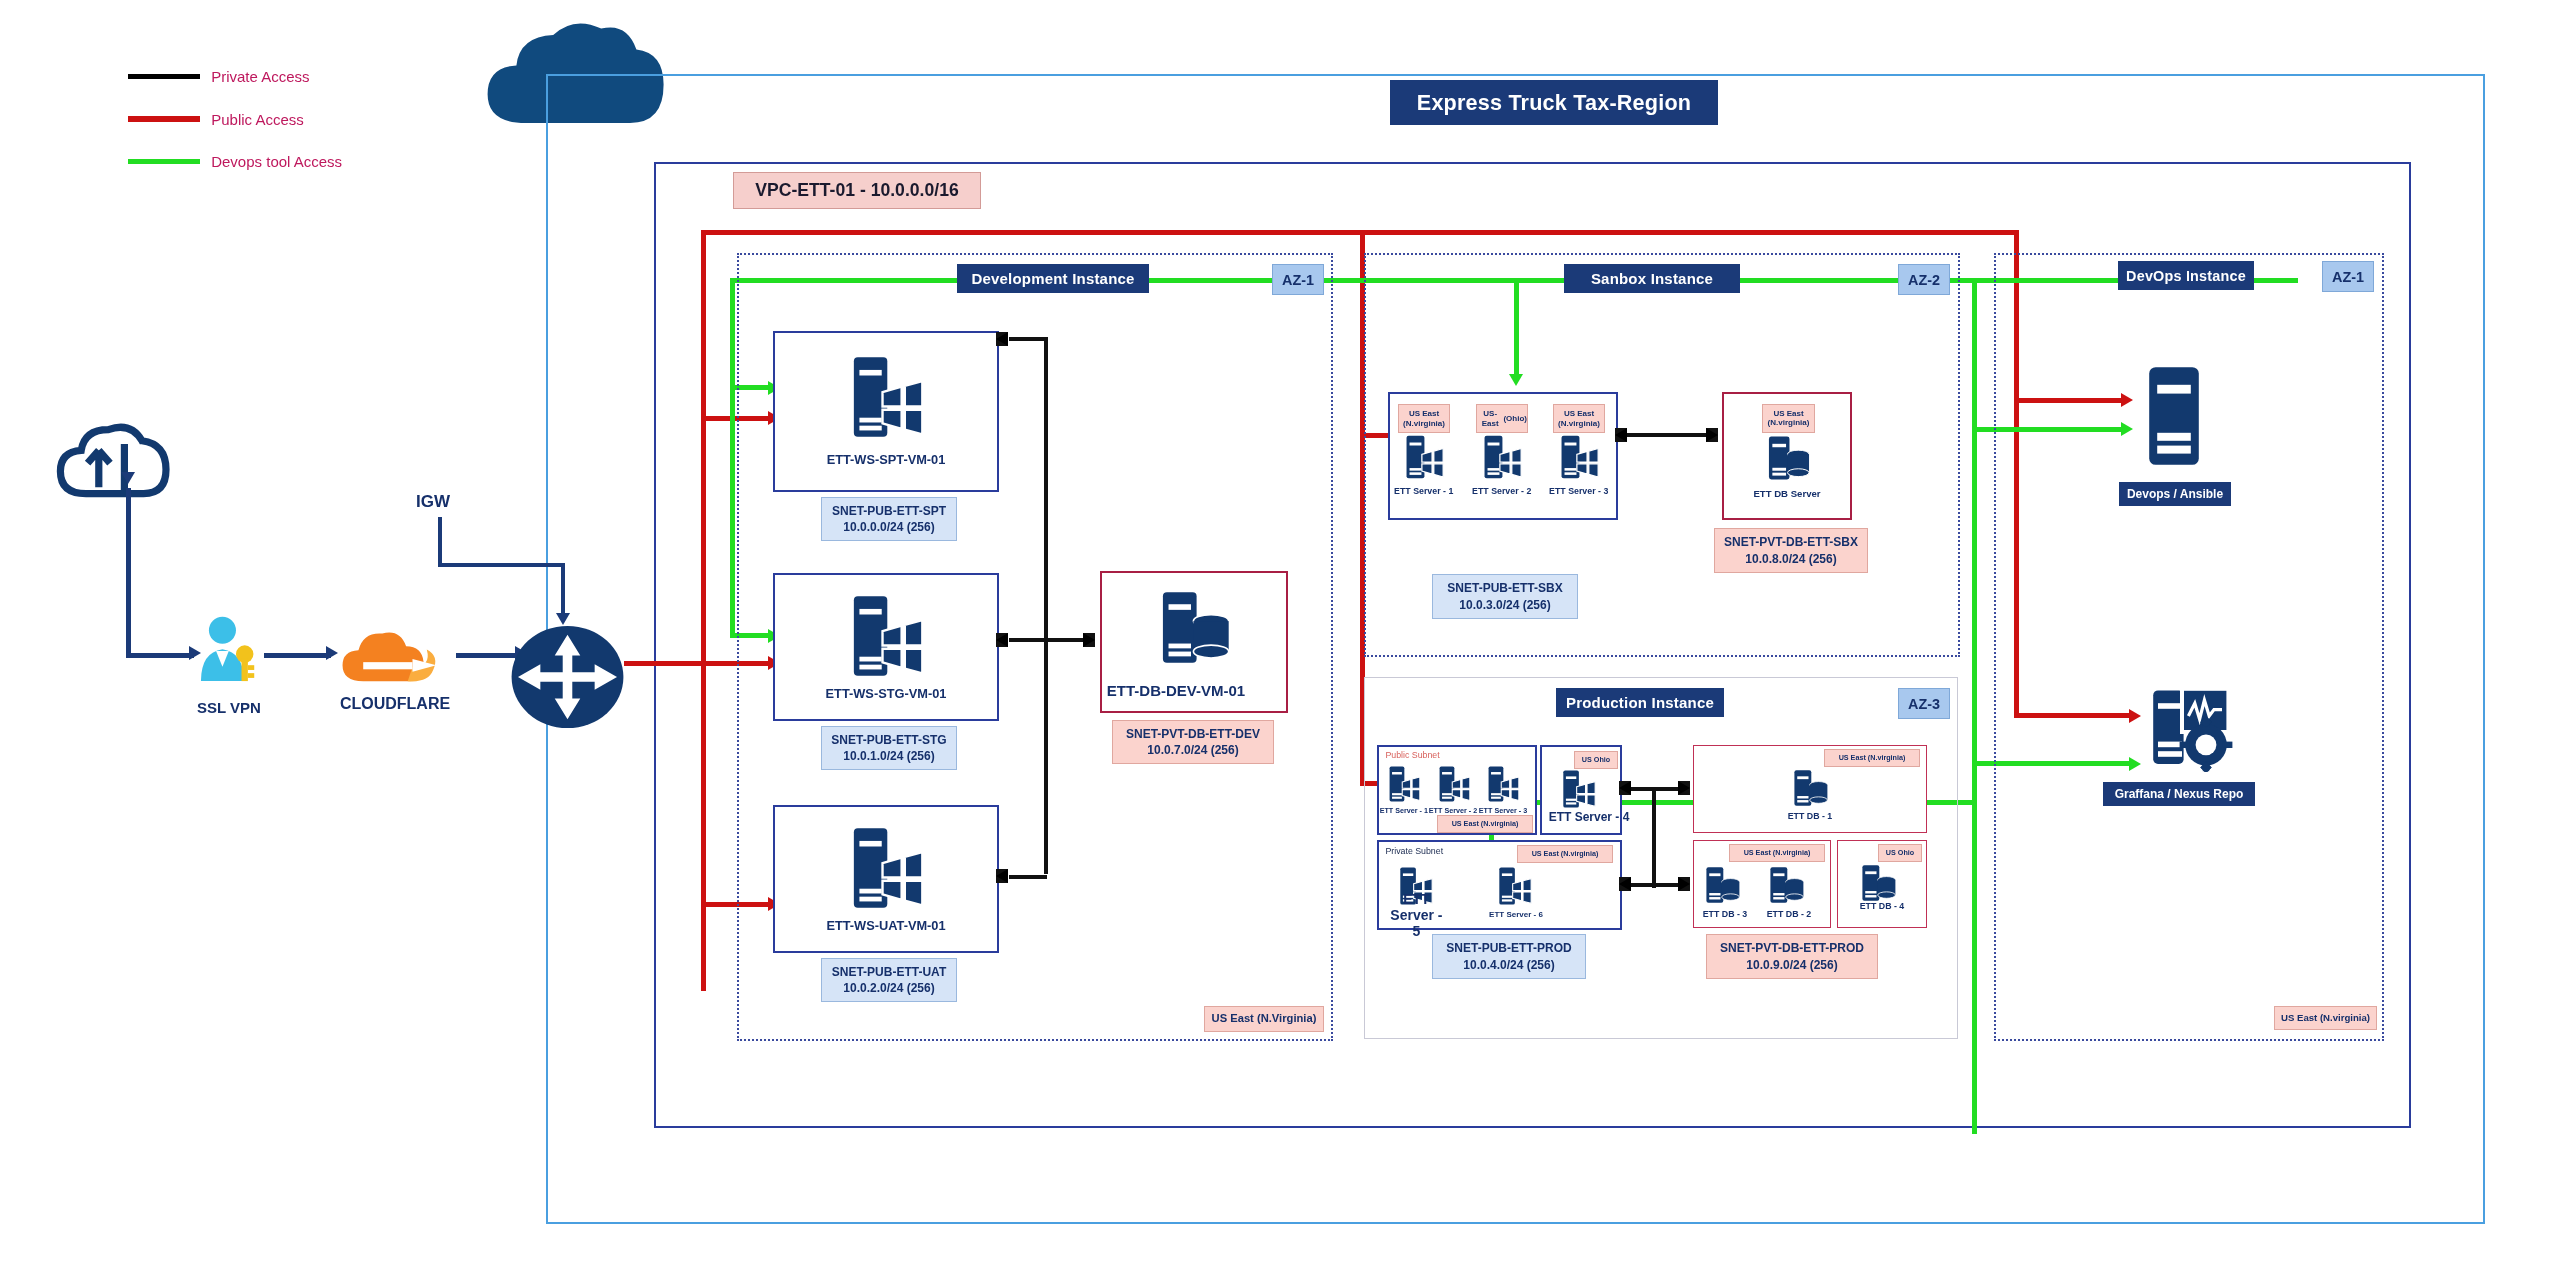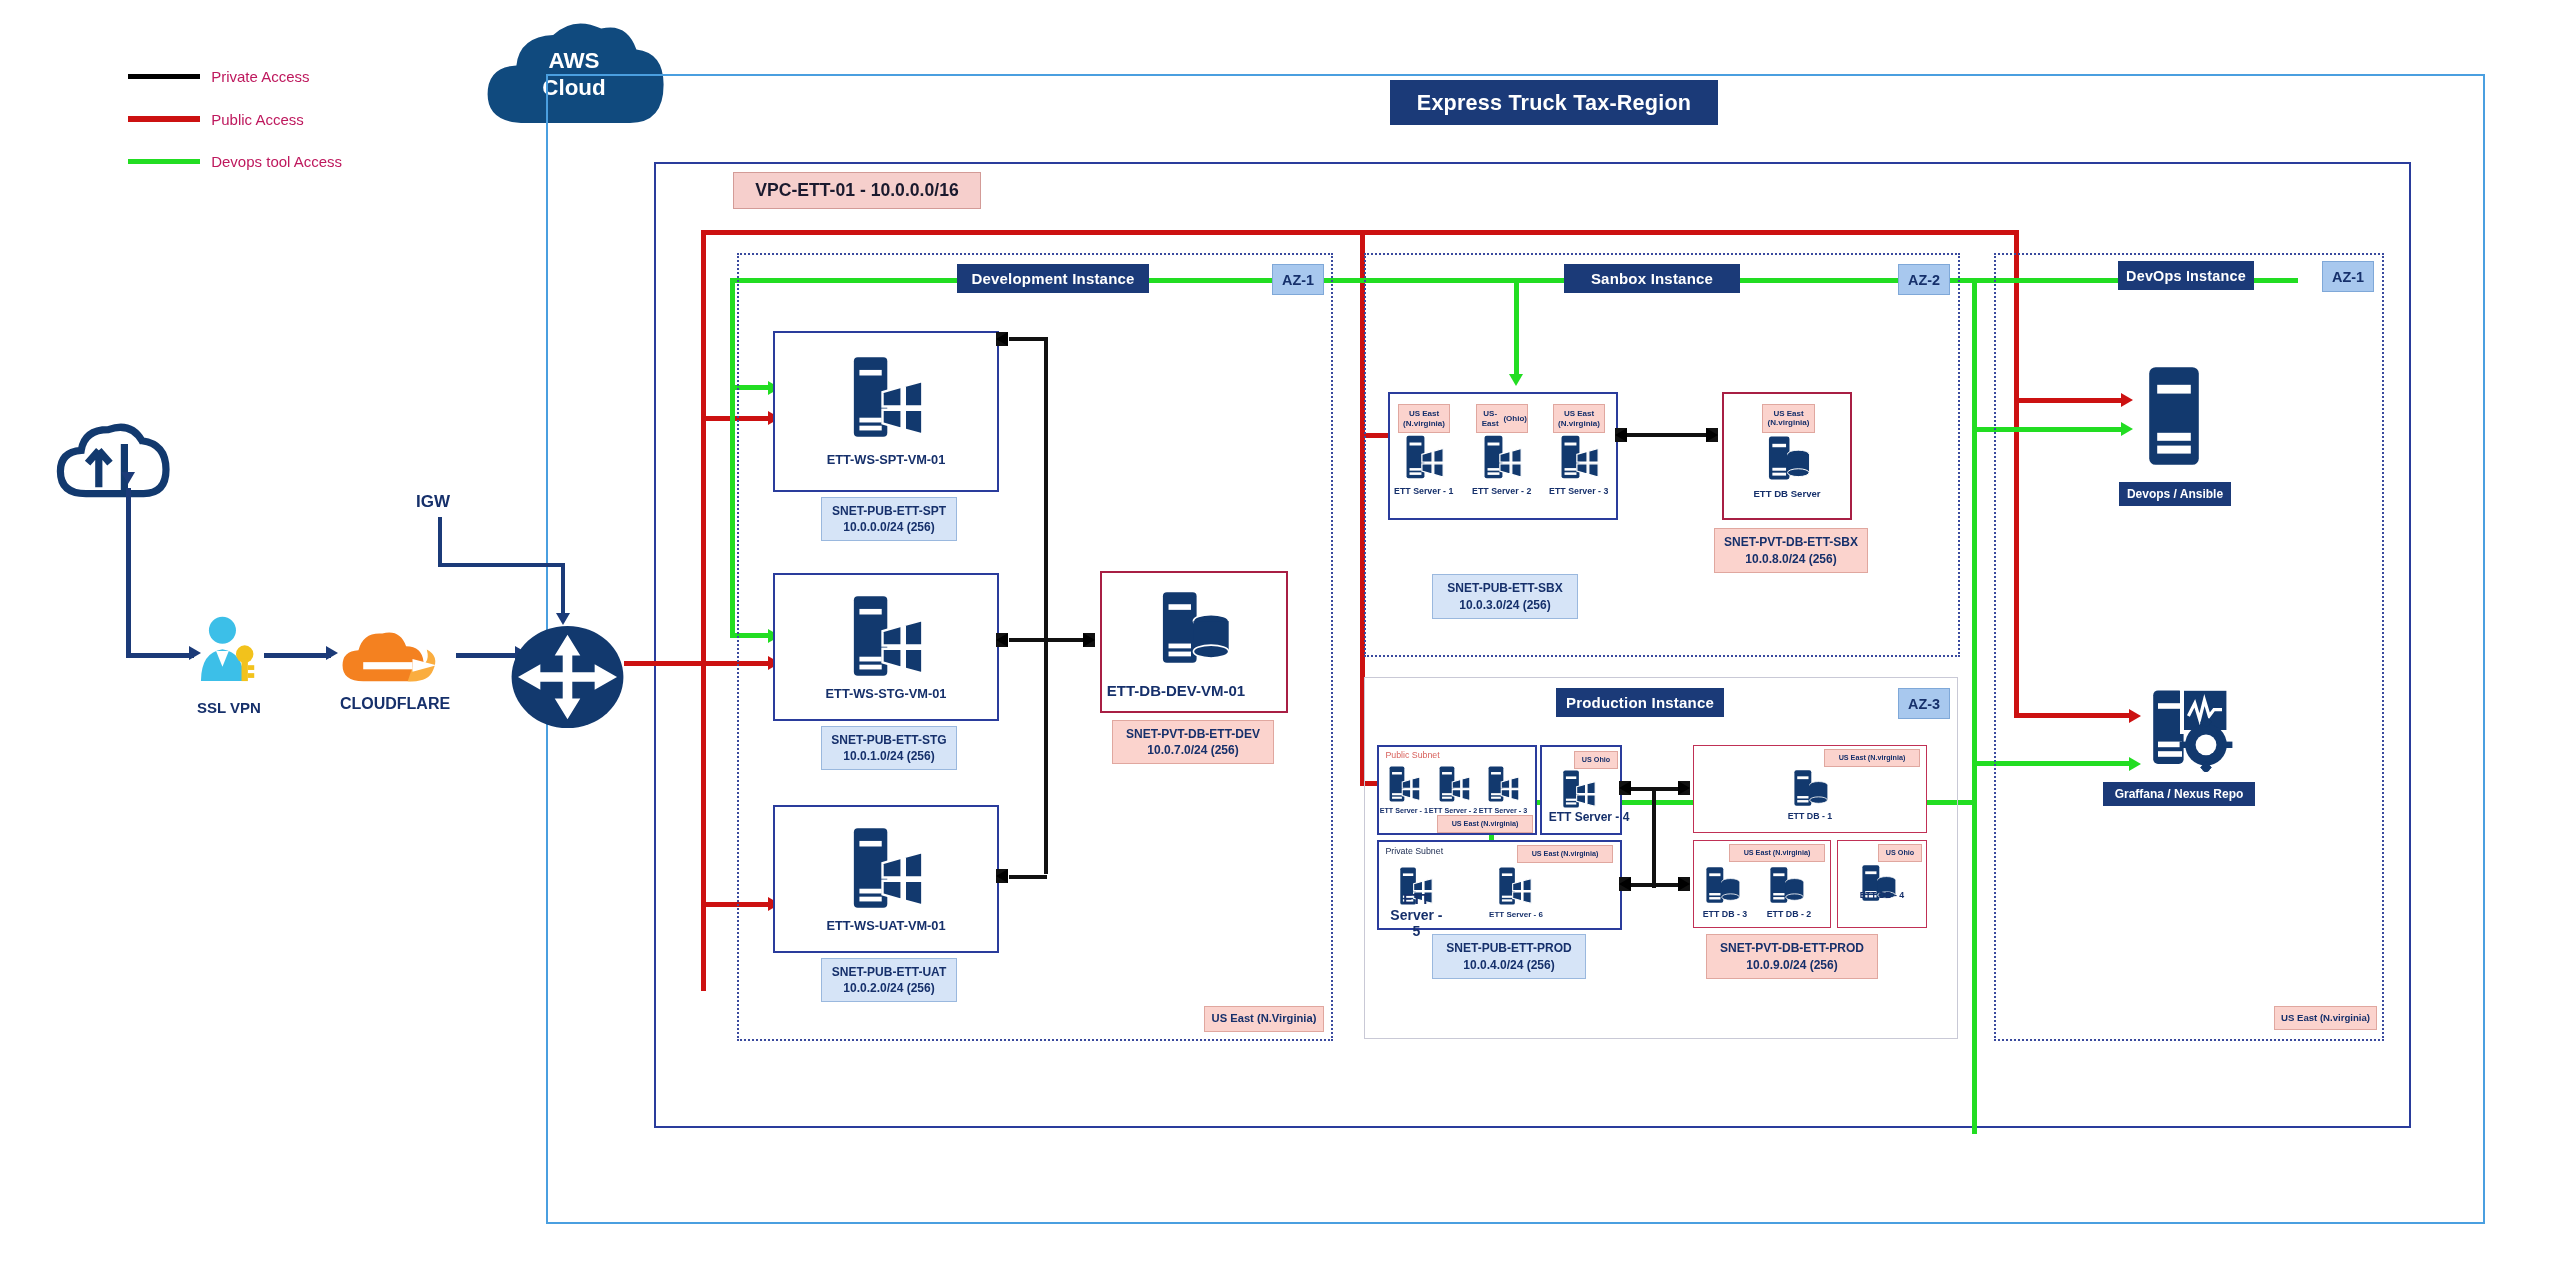--- a/index.html
+++ b/index.html
@@ -69,24 +69,20 @@
     <span class="lgtxt">Devops tool Access</span>
   </div>
 </div>
 
 <div class="abs awsframe" style="left:546px;top:74px;width:1935px;height:1146px;"></div>
 
 <div class="abs" style="left:478px;top:11.2px;width:192px;height:120px;">
   <svg width="192" height="120" viewBox="0 0 240 150">
     <path d="M60 140 Q12 140 12 104 Q12 70 48 68 Q52 32 94 30 Q120 6 154 22 Q186 14 198 48 Q232 52 232 92 Q232 140 190 140 Z" fill="#104a7e"></path>
   </svg>
-  <div class="abs ctr" style="left:0;top:19px;width:192px;height:88px;flex-direction:column;">
-    <span style="color:#fff;font-weight:bold;font-size:22.4px;line-height:1.22;">AWS</span>
-    <span style="color:#fff;font-weight:bold;font-size:22.4px;line-height:1.22;">Cloud</span>
-  </div>
 </div>
 
 <div class="abs regionframe" style="left:546px;top:74px;width:1935px;height:1146px;"></div>
 
 <div class="abs titlebar ctr" style="left:1390px;top:80px;width:328px;height:45px;font-size:21.6px;">
   <span>Express Truck Tax-Region</span>
 </div>
 
 <div class="abs vpcframe" style="left:654px;top:162px;width:1753px;height:962px;"></div>
 
@@ -612,21 +608,21 @@
     <svg width="37" height="40" viewBox="0 0 92 96">
         <rect x="6" y="4" width="42" height="88" rx="5" fill="#12396e"></rect>
         <rect x="13" y="19" width="28" height="7" fill="#fff"></rect>
         <rect x="13" y="68" width="28" height="6" fill="#fff"></rect>
         <rect x="13" y="78" width="28" height="6" fill="#fff"></rect>
         <ellipse cx="66" cy="40" rx="22" ry="8" fill="#12396e" stroke="#fff" stroke-width="2"></ellipse>
         <rect x="44" y="40" width="44" height="38" fill="#12396e"></rect>
         <ellipse cx="66" cy="78" rx="22" ry="8" fill="#12396e" stroke="#fff" stroke-width="2"></ellipse>
       </svg>
   </div>
-  <div class="abs ctr" style="left:0;top:48px;width:88px;height:12.8px;font-size:8.8px;font-weight:bold;">
+  <div class="abs ctr" style="left:0;top:59px;width:88px;height:12.8px;font-size:8.8px;font-weight:bold;">
     <span>ETT DB - 4</span>
   </div>
 </div>
 <div class="abs snetred ctr" style="left:1706px;top:934px;width:170px;height:43px;font-size:12px;flex-direction:column;">
   <span>SNET-PVT-DB-ETT-PROD</span>
   <span>10.0.9.0/24 (256)</span>
 </div>
 
 <div class="ln blk abs" style="left:1652px;top:787px;width:4px;height:101px;"></div>
 <div class="ln blk abs" style="left:1631px;top:787px;width:48px;height:4px;"></div>

